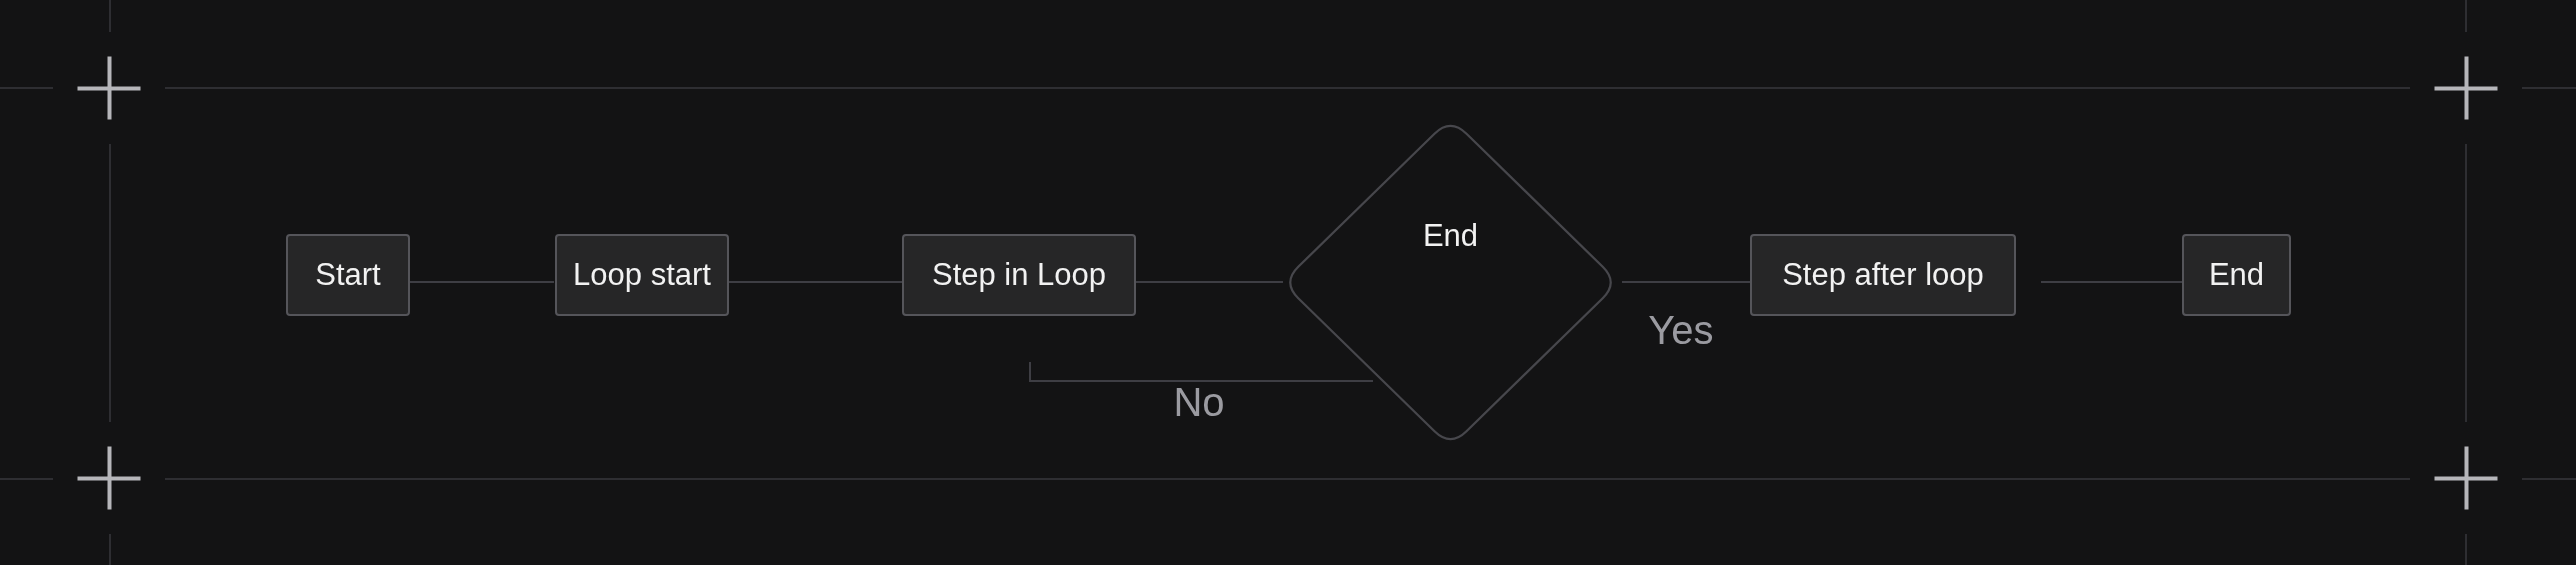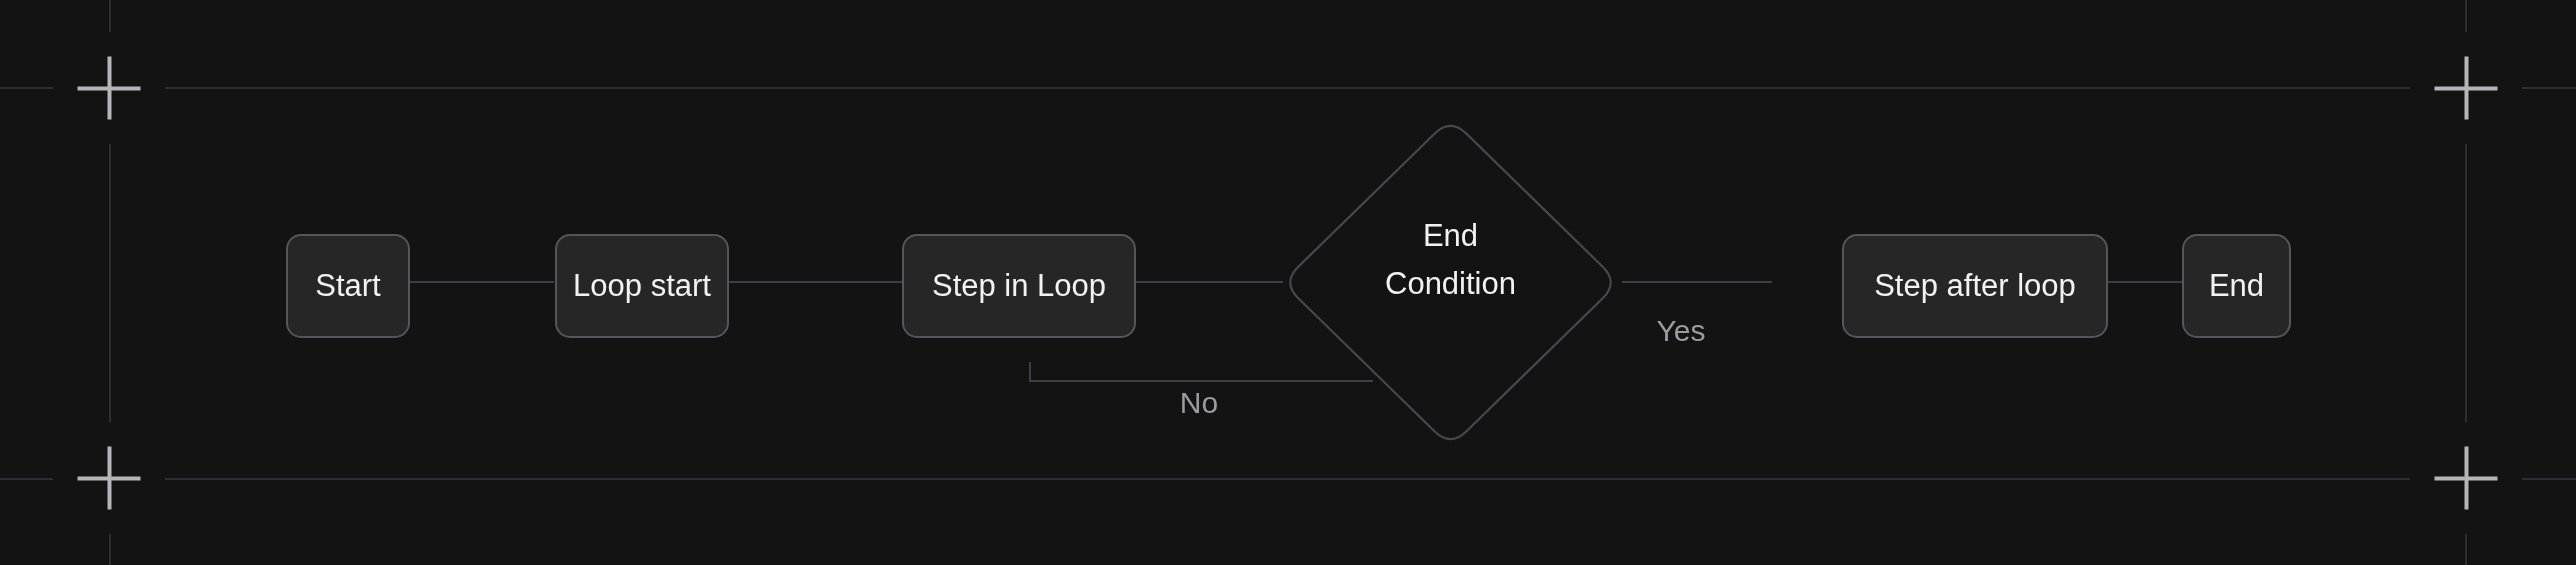--- a/index.html
+++ b/index.html
@@ -50,52 +50,52 @@
     background: var(--cross-mark);
   }
 
   
   .edge { position: absolute; background: var(--edge); }
 
   
   .node {
     position: absolute;
     top: 234px;
-    height: 104px;
+    height: 82px;
     box-sizing: border-box;
     background: var(--node-fill);
     border: 2.2px solid var(--node-border);
-    border-radius: 15px;
+    border-radius: 4px;
     display: flex;
     align-items: center;
     justify-content: center;
     color: var(--node-text);
     font-size: 31px;
     white-space: nowrap;
   }
   #node-start { left: 286px; width: 124px; }
   #node-loop-start { left: 555px; width: 174px; }
   #node-step-in-loop { left: 902px; width: 234px; }
-  #node-step-after-loop { left: 1842px; width: 266px; }
+  #node-step-after-loop { left: 1750px; width: 266px; }
   #node-end { left: 2182px; width: 109px; }
 
   
   .diamond-wrap { position: absolute; left: 1282px; top: 118px; width: 337px; height: 329px; }
   .diamond-wrap svg { display: block; width: 337px; height: 329px; }
   .diamond-text {
     position: absolute; left: 1282px; top: 212px; width: 337px;
     text-align: center; color: var(--node-text);
     font-size: 31px; line-height: 48px;
   }
   .diamond-text span { display: block; }
 
   
   .edge-label {
     position: absolute; width: 150px; text-align: center;
-    color: var(--edge-label); font-size: 30px; line-height: 45px;
+    color: var(--edge-label); font-size: 40px; line-height: 45px;
   }
   #label-yes { left: 1606px; top: 308px; }
   #label-no { left: 1124px; top: 380px; }
 </style>
 </head>
 <body>
 
 <div class="canvas">
 
   <div class="guide-h" id="guide-top"></div>
@@ -150,20 +150,19 @@
     <span>End</span>
   </div>
 
   <div class="diamond-wrap">
     <svg viewBox="0 0 450 440">
       <path d="M 246.4 21 L 428.6 199 Q 450 220 428.6 241 L 246.4 419 Q 225 440 203.6 419 L 21.4 241 Q 0 220 21.4 199 L 203.6 21 Q 225 0 246.4 21 Z" fill="none" stroke="var(--diamond-border)" stroke-width="3"></path>
     </svg>
   </div>
   <div class="diamond-text">
     <span>End</span>
-    <span>Condition</span>
   </div>
 
   <div class="edge-label" id="label-yes">Yes</div>
   <div class="edge-label" id="label-no">No</div>
 
 </div>
 
 
 </body></html>

